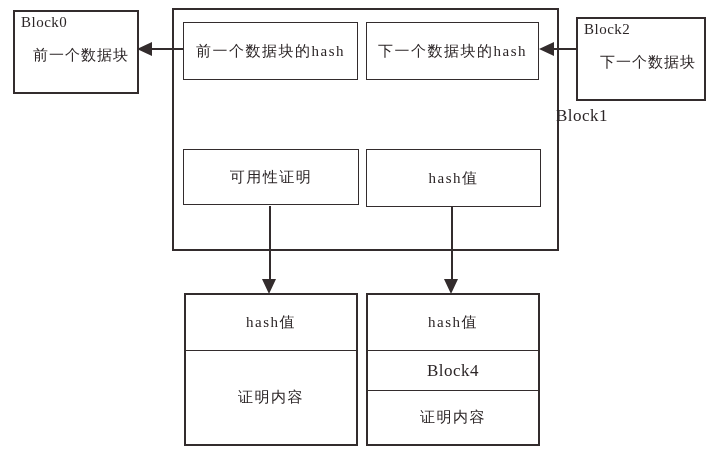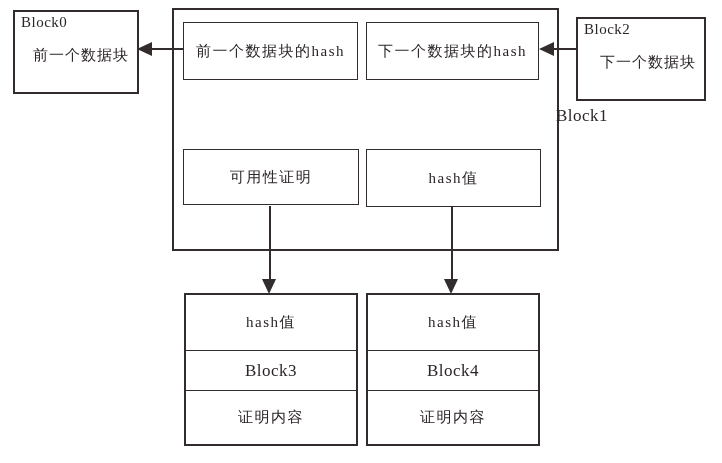--- a/index.html
+++ b/index.html
@@ -122,23 +122,20 @@
   <div class="vline" id="down-line-1"></div>
   <div class="tri tri-down" id="down-head-1"></div>
 
   <div class="vline" id="down-line-2"></div>
   <div class="tri tri-down" id="down-head-2"></div>
 
   <div class="box stack" id="block3">
     <div class="row row-hash">
       <span class="cell-text">hash值</span>
     </div>
-    <div class="row row-title">
-      <span>Block3</span>
-    </div>
     <div class="row row-content">
       <span class="cell-text">证明内容</span>
     </div>
   </div>
 
   <div class="box stack" id="block4">
     <div class="row row-hash">
       <span class="cell-text">hash值</span>
     </div>
     <div class="row row-title">

